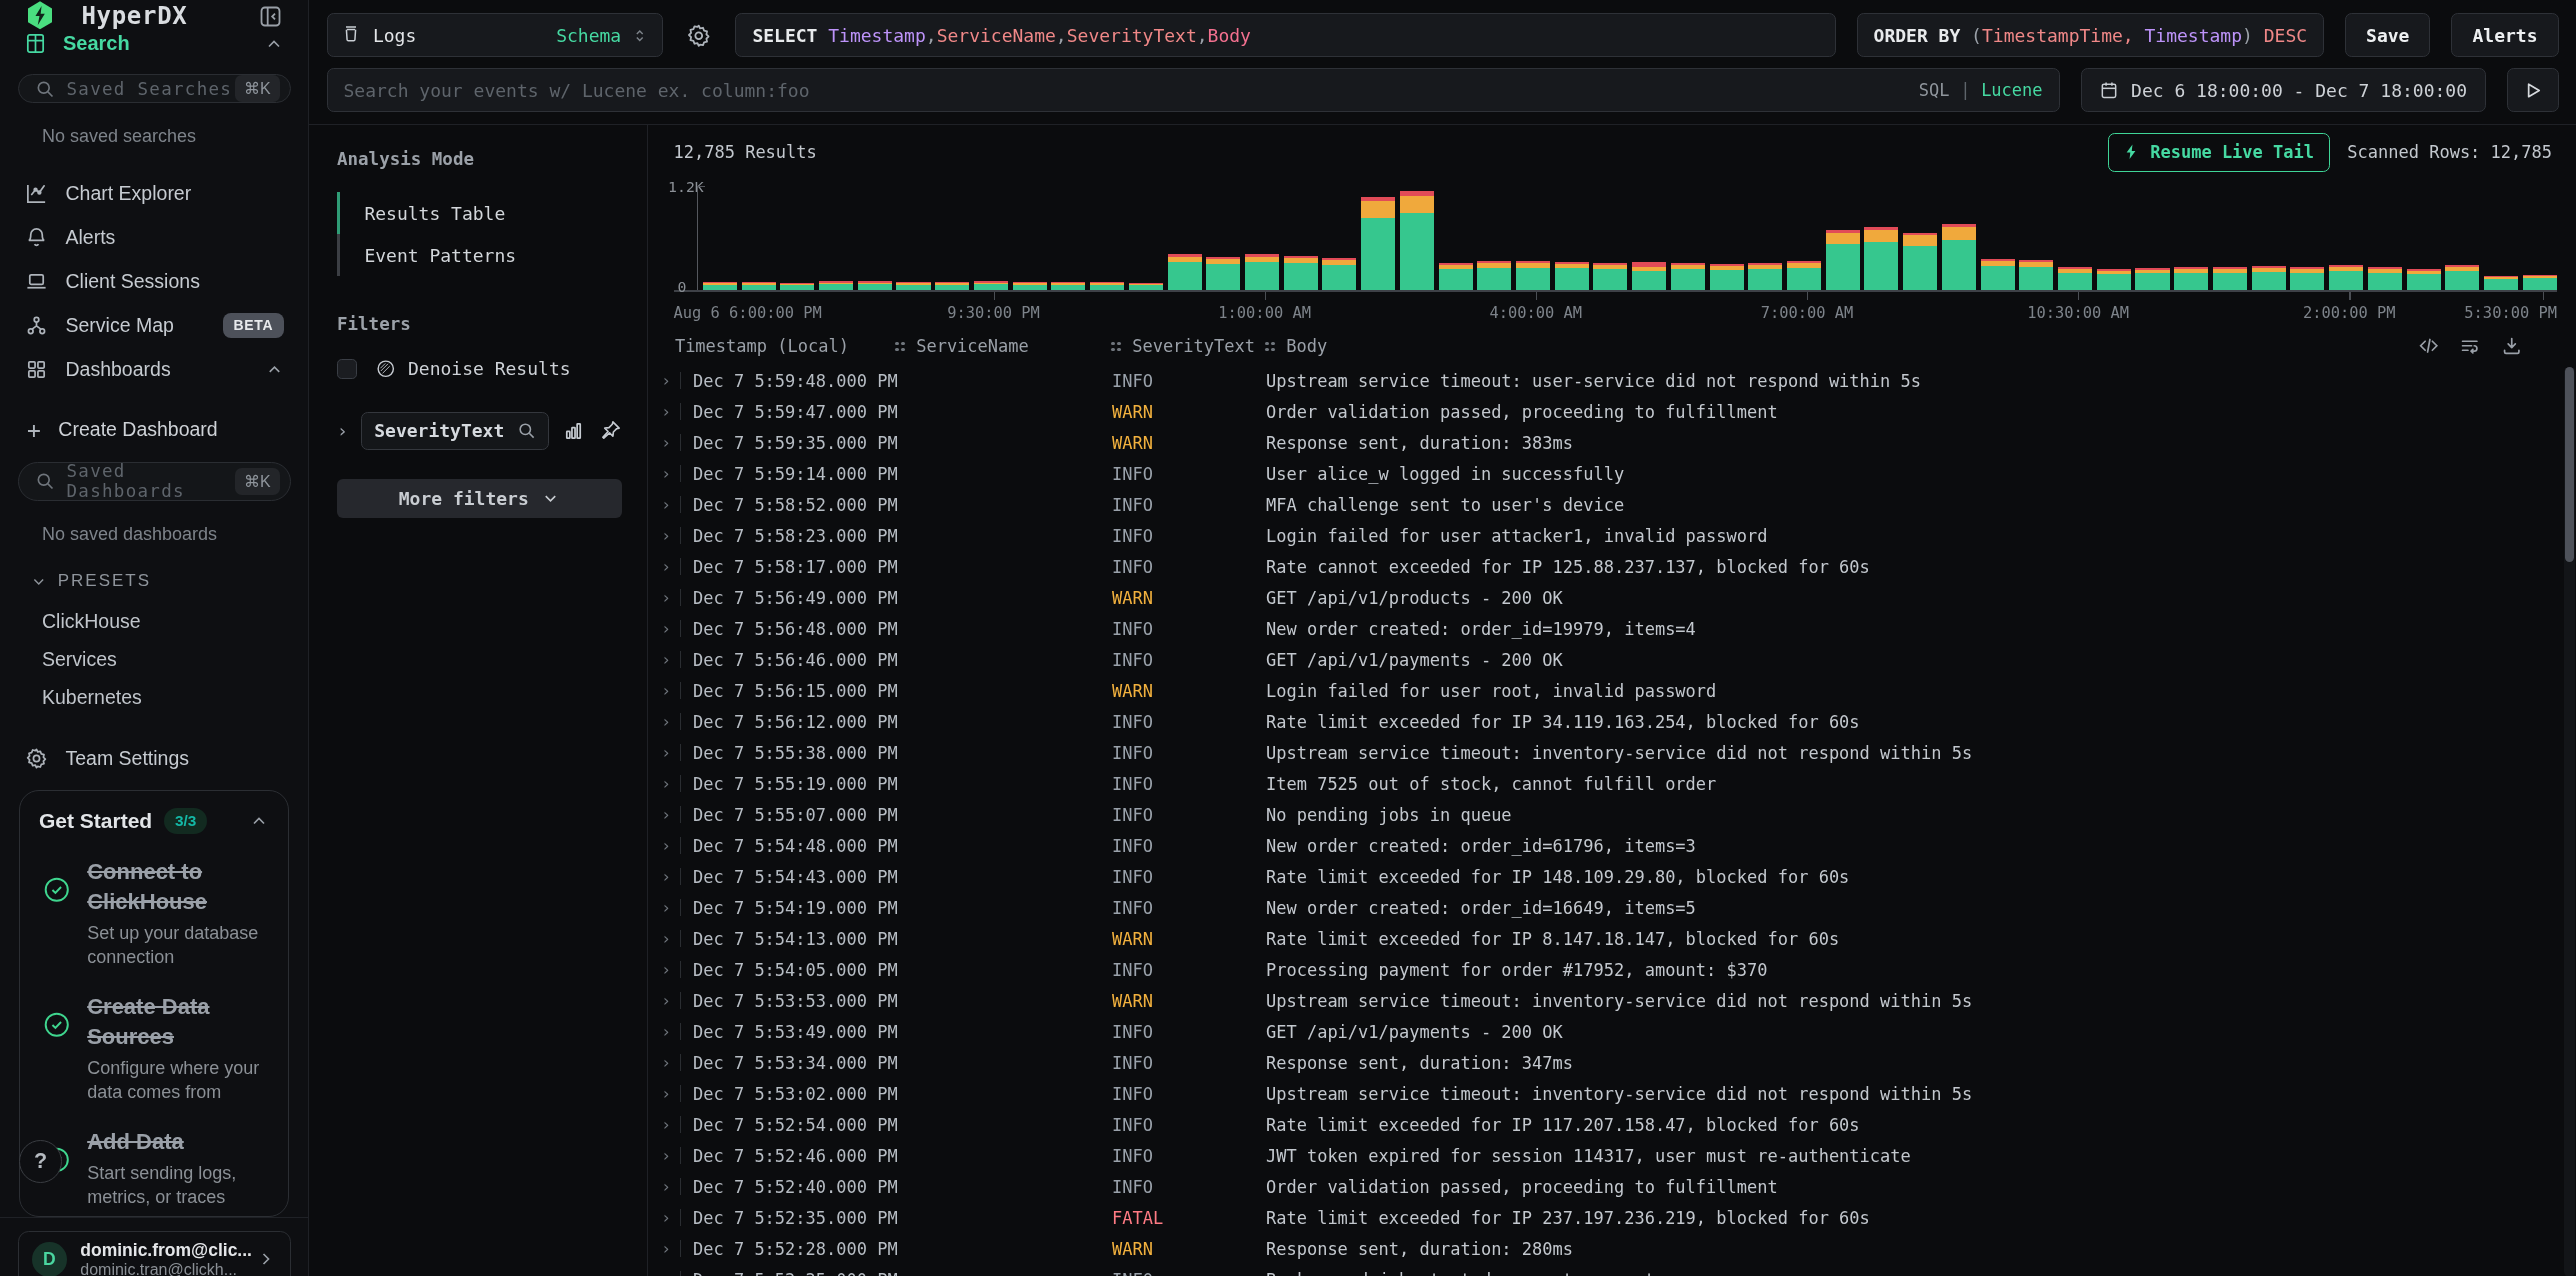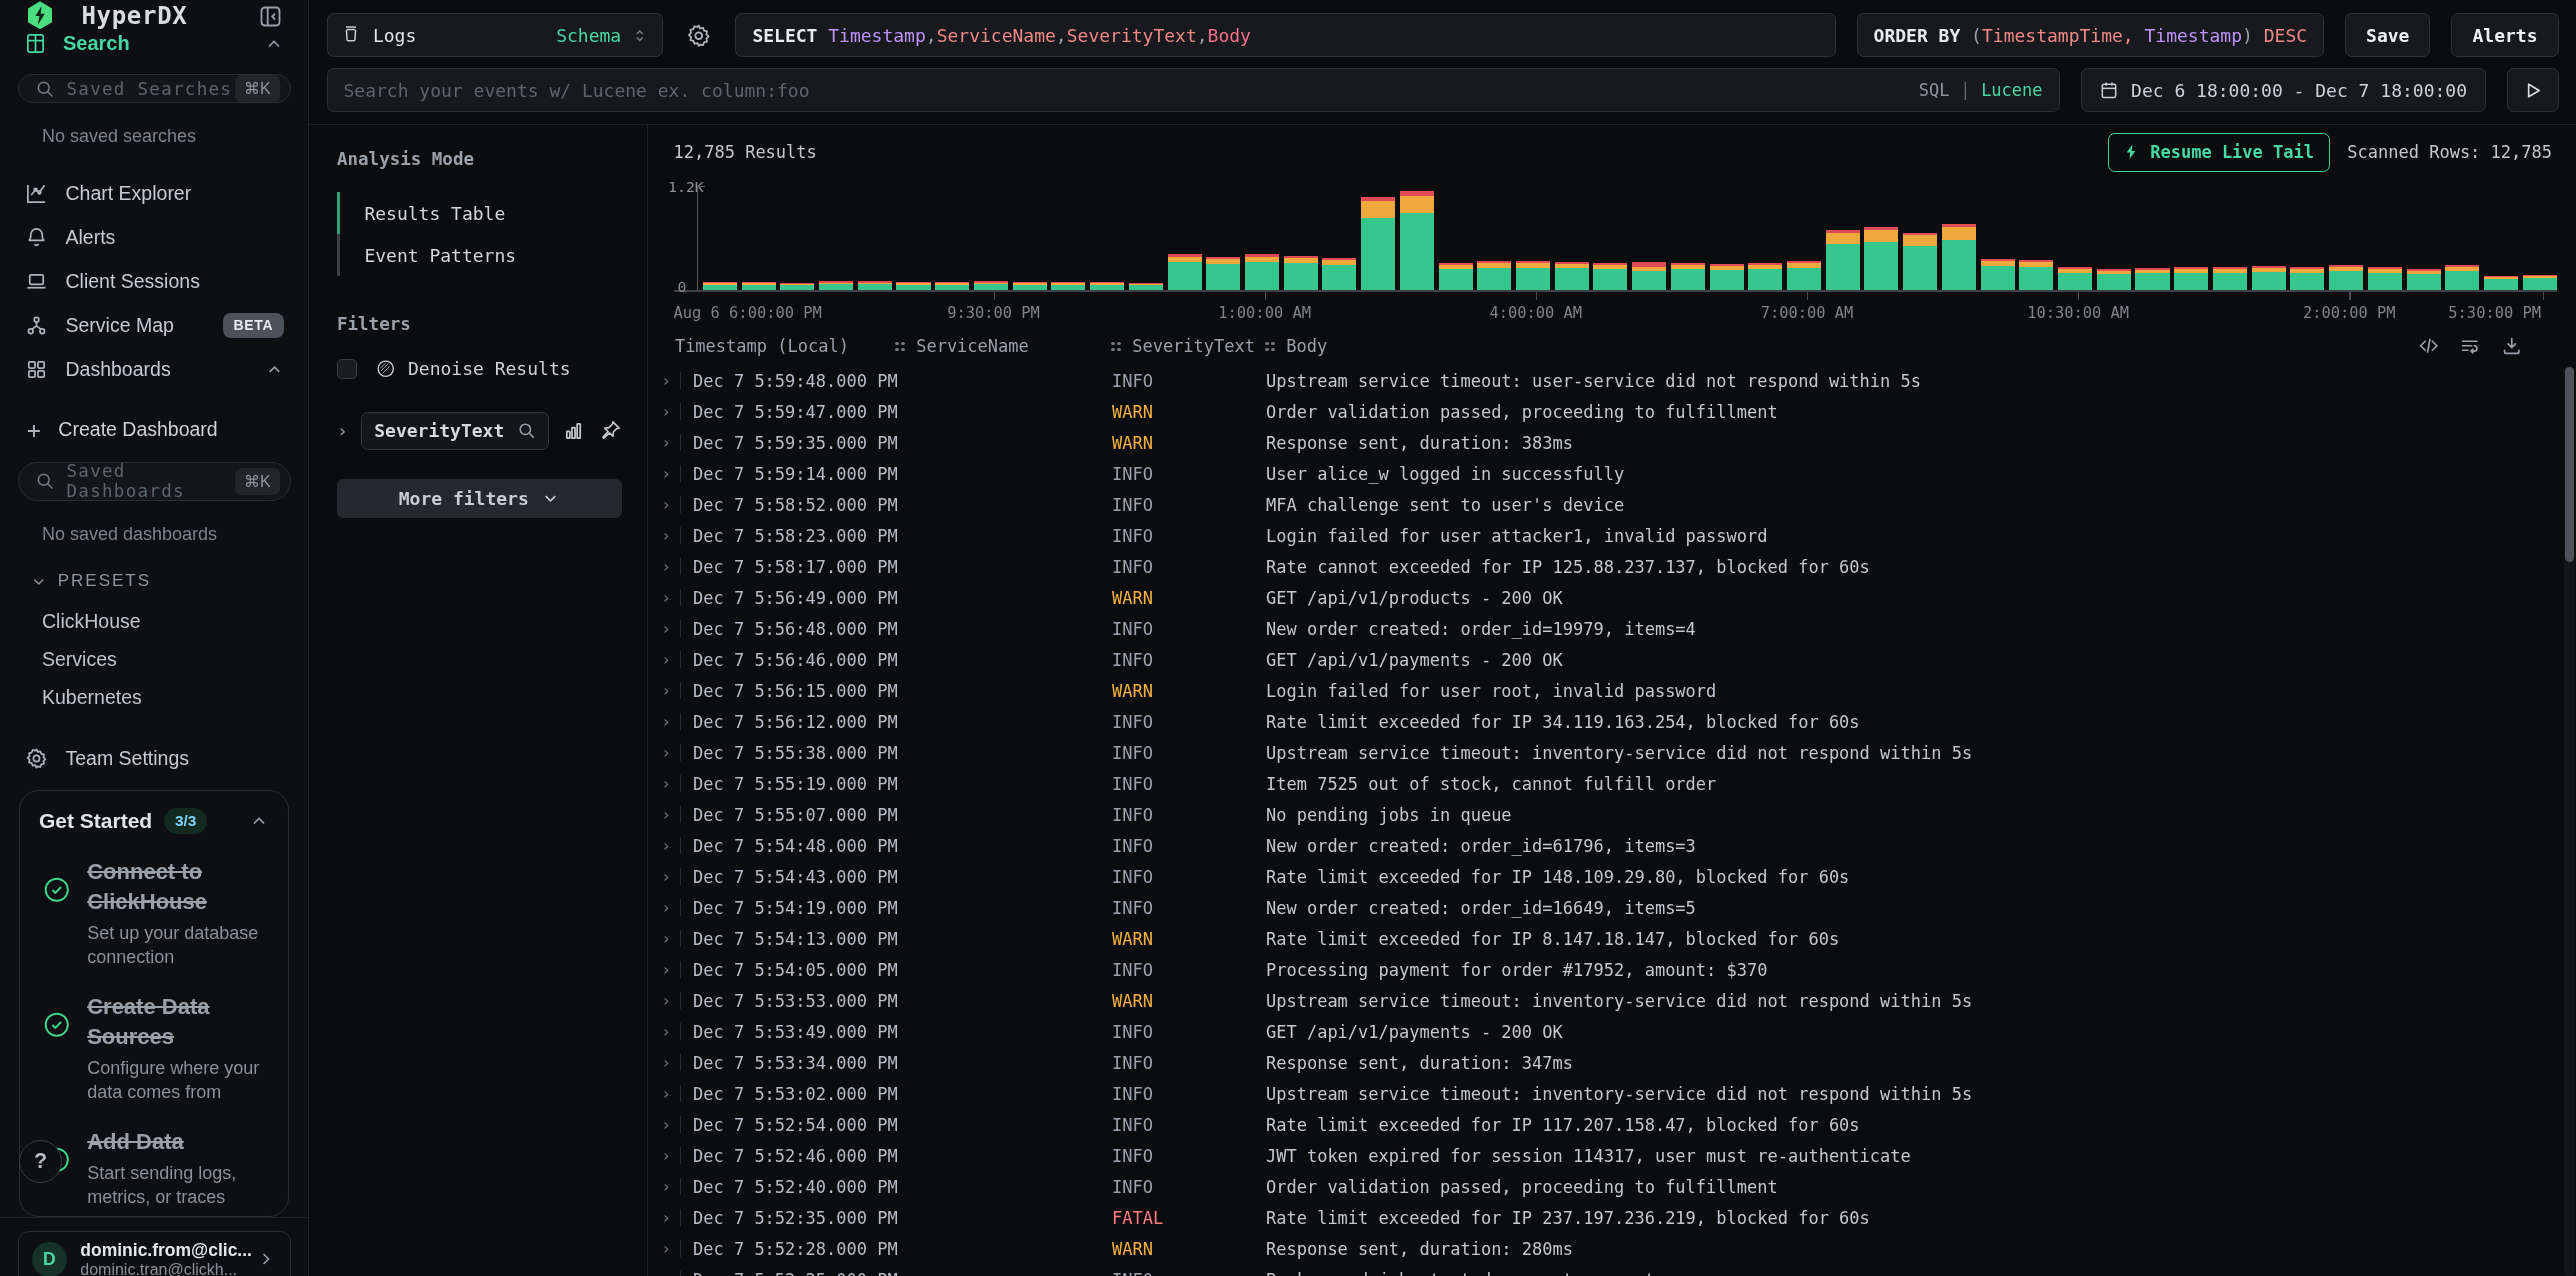--- a/index.html
+++ b/index.html
@@ -41,21 +41,21 @@
   .create-dash{height:43px;display:flex;align-items:center;padding:0 27px;color:#ced2d7;font-size:19.5px;margin-top:16px;cursor:pointer;}
   .create-dash .plus{font-size:23px;color:#aeb4bb;margin-right:17.5px;font-family:var(--mono);}
   .presets-head{display:flex;align-items:center;margin:20px 0 4px 29.5px;color:#8f959c;cursor:pointer;}
   .presets-head .p-lbl{font-size:17px;letter-spacing:2px;margin-left:10.7px;}
   .preset-item{font-size:19.5px;color:#c0c5cb;margin:14.8px 0 0 42px;cursor:pointer;}
   .team-settings{margin-top:38px;}
   
   .gs-card{margin:20px 19px 0;border:0.7px solid #2b2e33;border-radius:20px;padding:17.5px 19px 6.7px;}
   .gs-head{display:flex;align-items:center;}
   .gs-title{font-size:21px;font-weight:bold;color:#e2e5e8;}
-  .gs-badge{margin-left:12px;background:#122a20;color:#7dd3fc;font-weight:bold;font-size:15.4px;border-radius:671px;padding:4px 10.7px;}
+  .gs-badge{margin-left:12px;background:#122a20;color:#14b8a6;font-weight:bold;font-size:15.4px;border-radius:671px;padding:4px 10.7px;}
   .gs-head .chev{margin-left:auto;color:#9aa0a8}
   .gs-item{display:flex;margin-top:23px;}
   .gs-check{width:29.5px;min-width:29.5px;margin:17.5px 16px 0 2.7px;color:#3fd68f;}
   .gs-item-title{font-size:22px;font-weight:bold;color:#9aa0a8;text-decoration:line-through;line-height:1.35;}
   .gs-item-desc{font-size:18px;color:#8b9096;line-height:1.35;margin-top:4px;max-width:188px;}
   .help-circle{position:absolute;left:19px;bottom:94px;width:43px;height:43px;border:0.7px solid #3a3d42;border-radius:50%;display:flex;align-items:center;justify-content:center;font-size:21.5px;font-weight:bold;color:#b5bac0;background:var(--bg2);}
   .user-card{margin:13.4px 17.5px 12px;border:0.7px solid #2b2e33;border-radius:10.7px;height:56px;display:flex;align-items:center;padding:0 13.4px;}
   .avatar{width:35px;height:35px;border-radius:50%;background:#173329;color:#4ad6a0;display:flex;align-items:center;justify-content:center;font-weight:bold;font-size:17.5px;}
   .user-lines{margin-left:13.4px;flex:1;min-width:0;}
   .user-name{font-size:17.5px;font-weight:bold;color:#e4e6e9;white-space:nowrap;}
@@ -780,21 +780,21 @@
               <span class="xlab" style="left: calc(30.21% + 5.4px);">1:00:00 AM</span>
               <span class="xtick" style="left: calc(44.79% + 5.4px);"></span>
               <span class="xlab" style="left: calc(44.79% + 5.4px);">4:00:00 AM</span>
               <span class="xtick" style="left: calc(59.38% + 5.4px);"></span>
               <span class="xlab" style="left: calc(59.38% + 5.4px);">7:00:00 AM</span>
               <span class="xtick" style="left: calc(73.96% + 5.4px);"></span>
               <span class="xlab" style="left: calc(73.96% + 5.4px);">10:30:00 AM</span>
               <span class="xtick" style="left: calc(88.54% + 5.4px);"></span>
               <span class="xlab" style="left: calc(88.54% + 5.4px);">2:00:00 PM</span>
               <span class="xtick" style="left: calc(98.96% + 5.4px);"></span>
-              <span class="xlab last" style="right: 16px;">5:30:00 PM</span>
+              <span class="xlab last" style="right: 0px;">5:30:00 PM</span>
             </div>
         </div>
 
         <div class="tbl">
           <div class="tbl-head">
             <span class="th th-ts">
                 <span>Timestamp (Local)</span>
               </span>
             <span class="th th-svc">
                 <span class="dots"></span>

